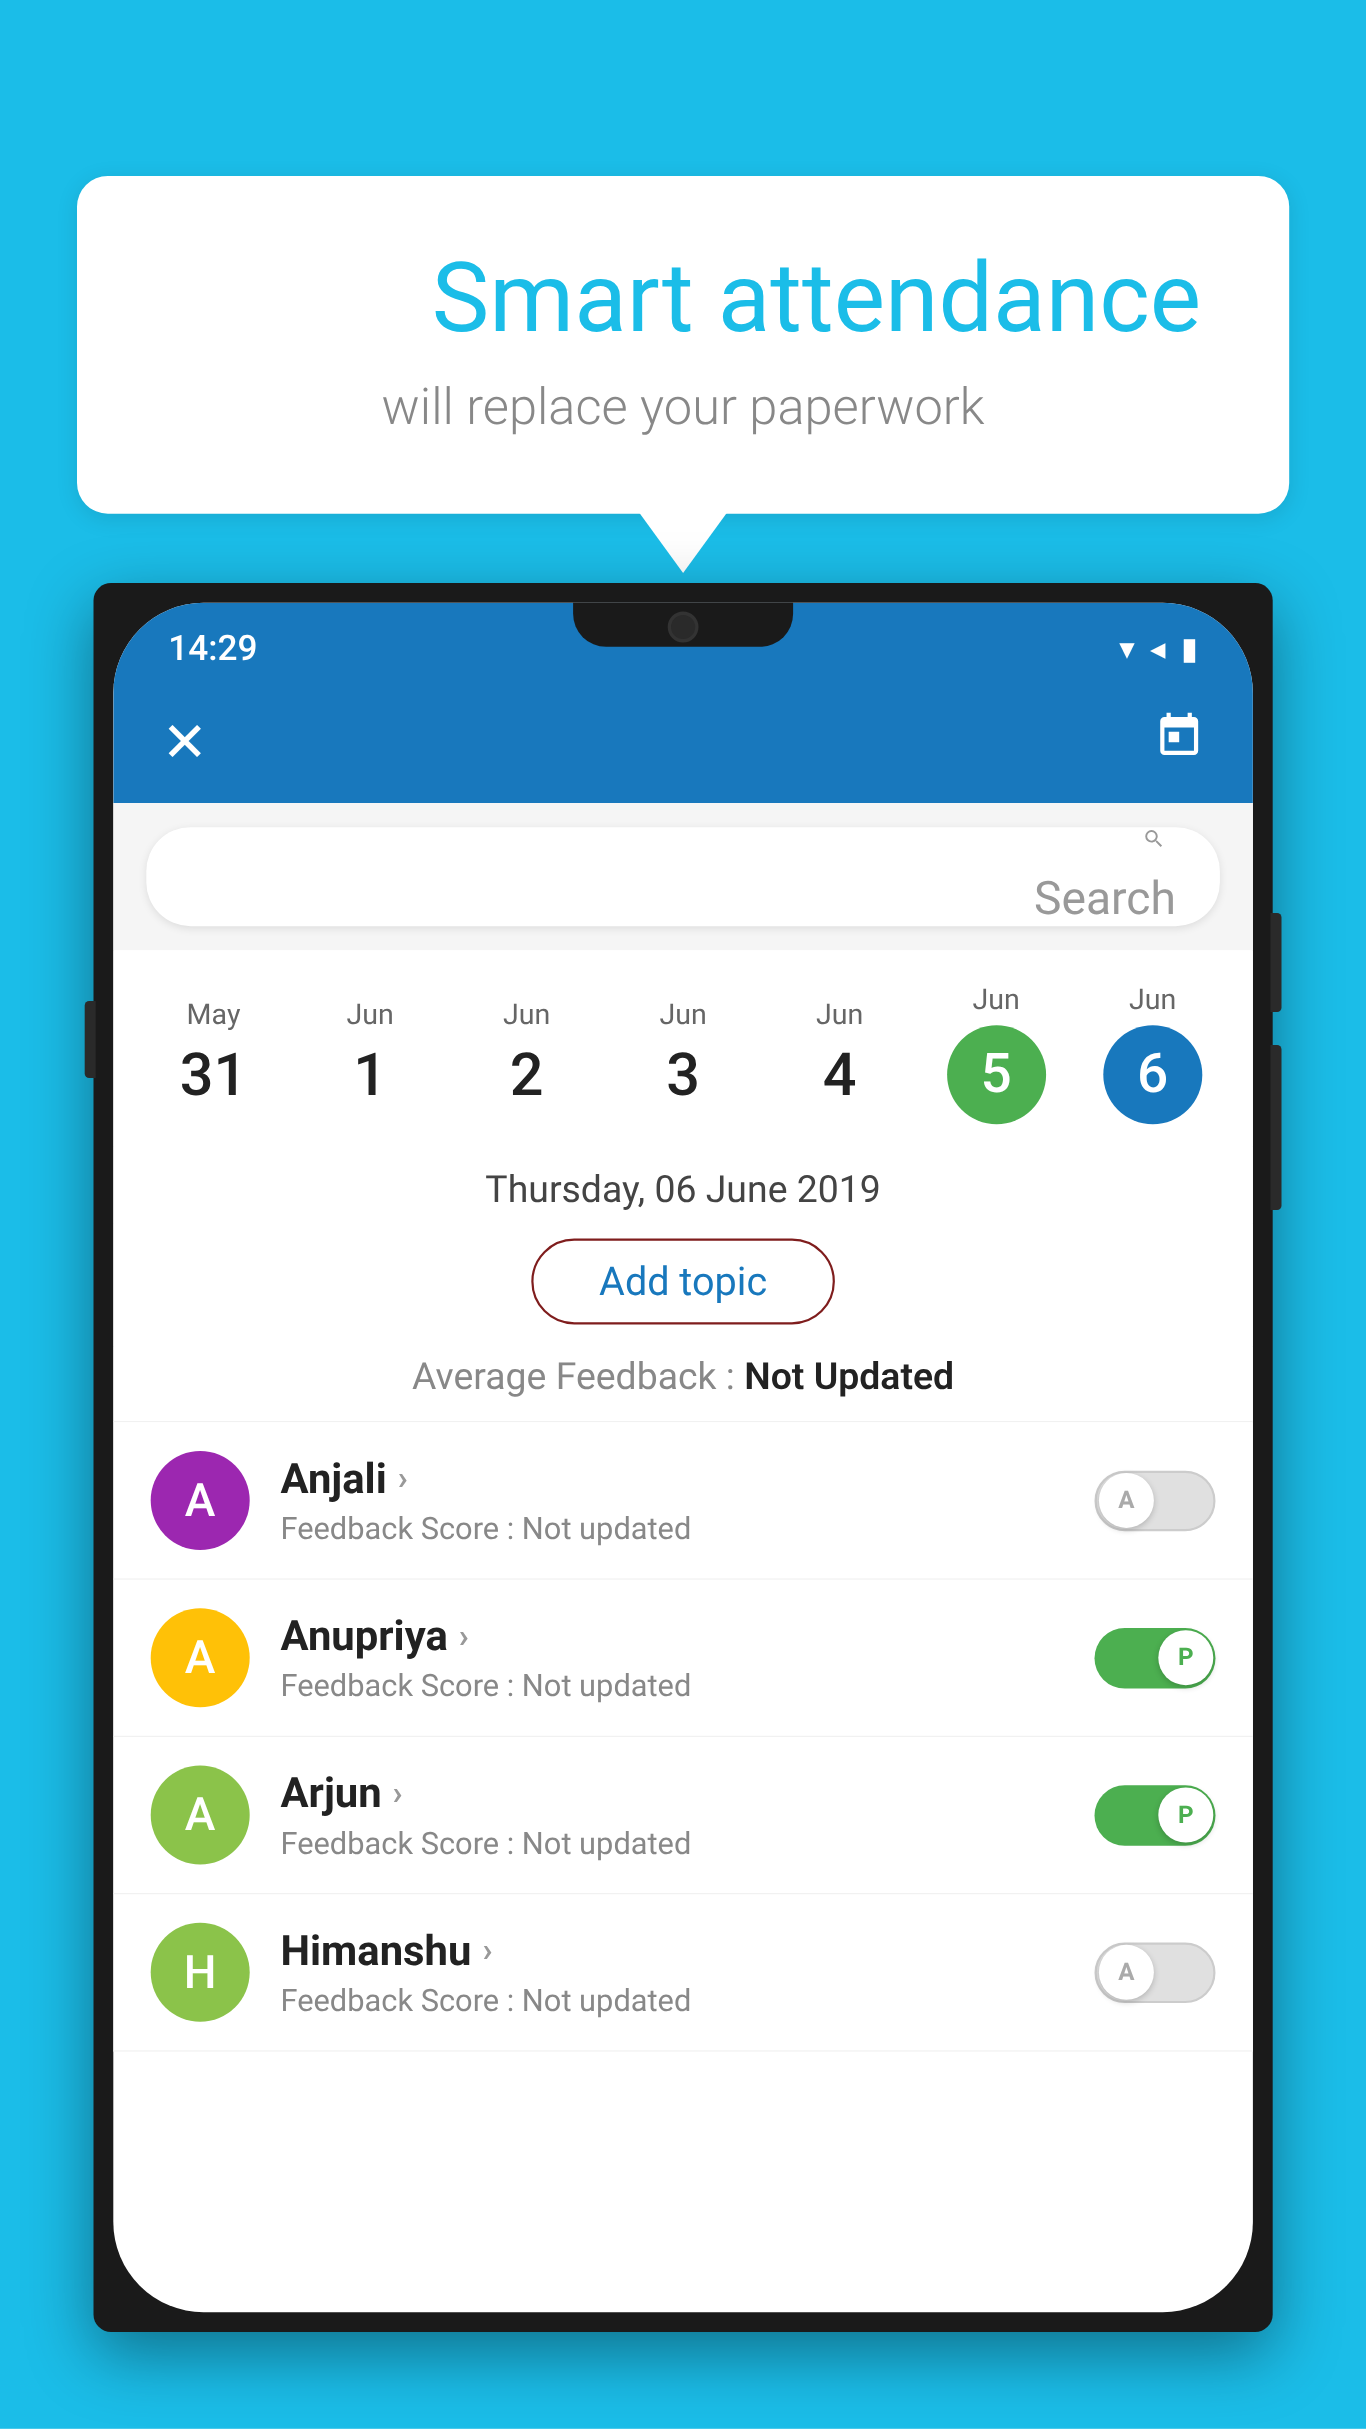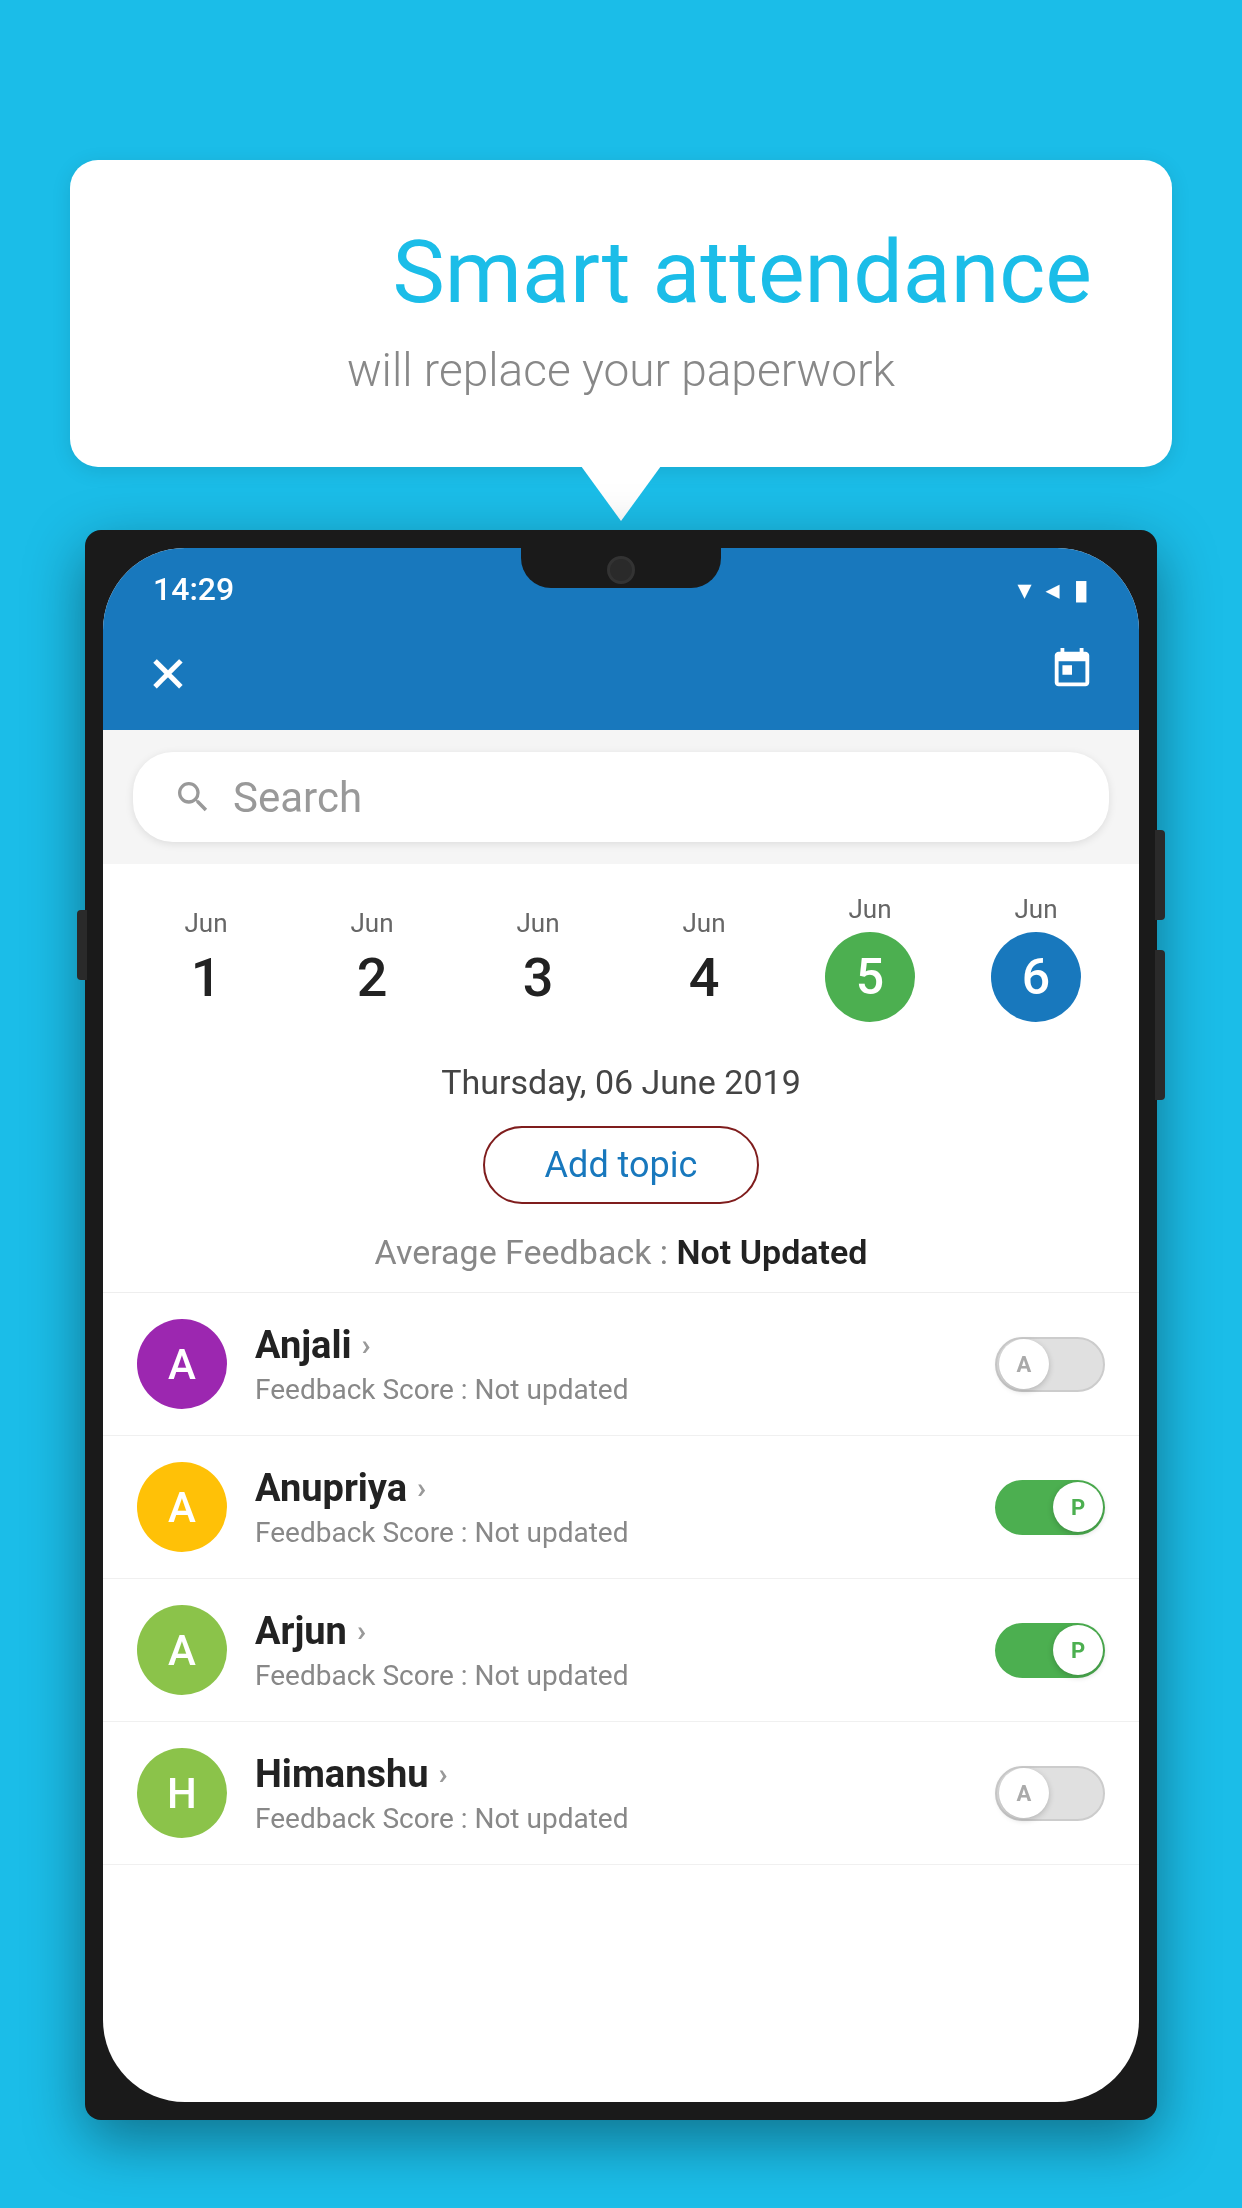--- a/index.html
+++ b/index.html
@@ -161,24 +161,25 @@
     .search-container {
       padding: 22px 30px;
       background: #f5f5f5;
     }
 
     .search-bar {
       background: white;
       border-radius: 40px;
       height: 90px;
       display: flex;
-      align-items: center;
+      align-items: flex-end;
       padding: 0 40px;
       gap: 20px;
       box-shadow: 0 2px 8px rgba(0,0,0,0.1);
+      flex-direction: column;
     }
 
     .search-icon-svg {
       color: #999;
       font-size: 42px;
     }
 
     .search-text {
       color: #999;
       font-size: 42px;
@@ -464,20 +465,24 @@
       <div class="search-container">
         <div class="search-bar">
           <svg class="search-icon-svg" width="40" height="40" viewBox="0 0 24 24" fill="#999">
             <path d="M15.5 14h-.79l-.28-.27A6.471 6.471 0 0 0 16 9.5 6.5 6.5 0 1 0 9.5 16c1.61 0 3.09-.59 4.23-1.57l.27.28v.79l5 4.99L20.49 19l-4.99-5zm-6 0C7.01 14 5 11.99 5 9.5S7.01 5 9.5 5 14 7.01 14 9.5 11.99 14 9.5 14z"></path>
           </svg>
           <span class="search-text">Search</span>
         </div>
       </div>
 
       <div class="calendar-strip" id="cal-strip">
+      <div class="cal-day">
+            <div class="cal-month">May</div>
+            <div class="cal-date">31</div>
+          </div>
           <div class="cal-day">
             <div class="cal-month">Jun</div>
             <div class="cal-date">1</div>
           </div>
           <div class="cal-day">
             <div class="cal-month">Jun</div>
             <div class="cal-date">2</div>
           </div>
           <div class="cal-day">
             <div class="cal-month">Jun</div>

